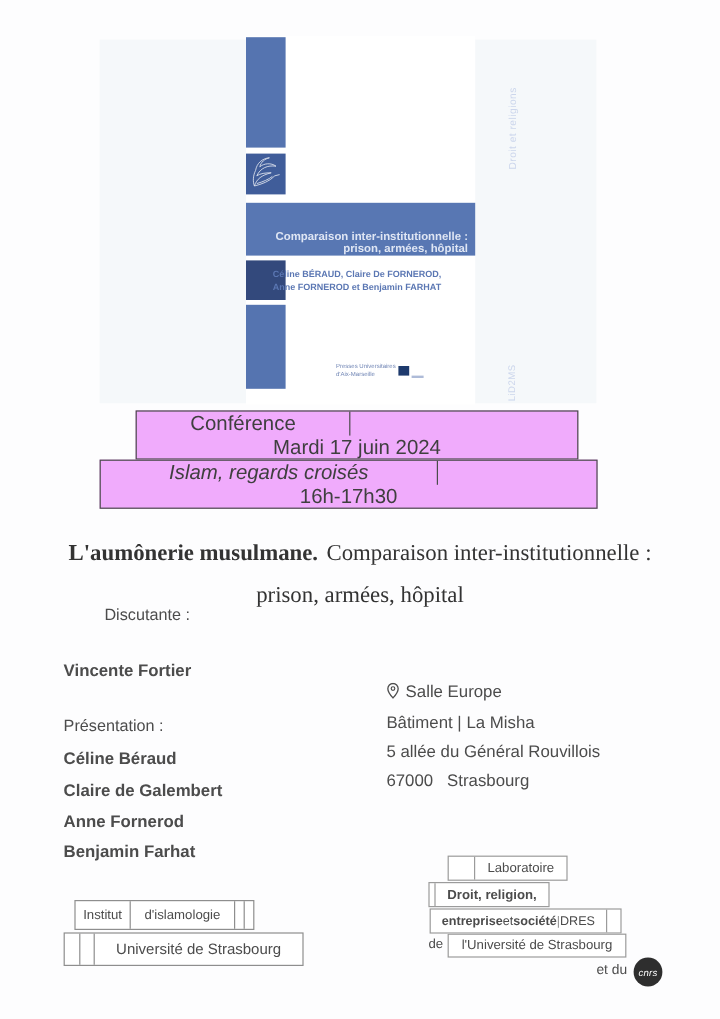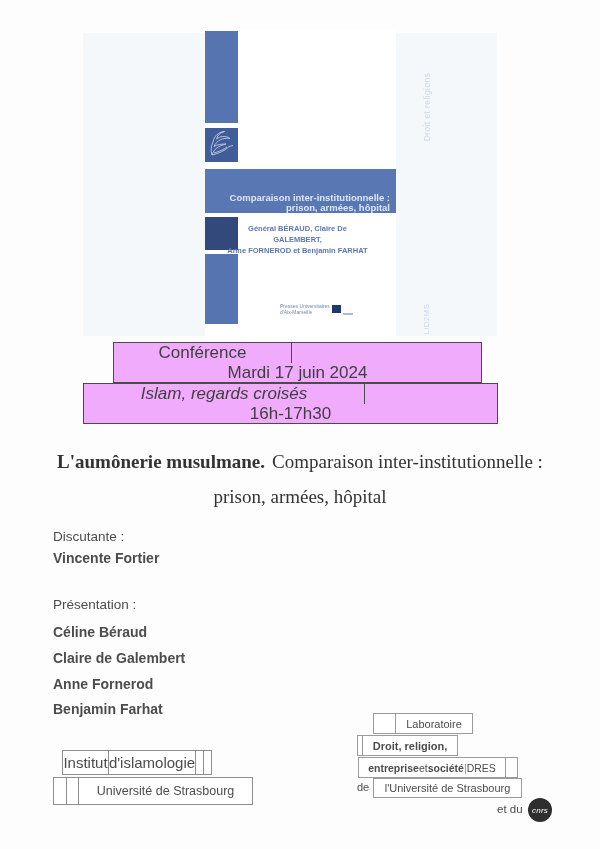--- a/index.html
+++ b/index.html
@@ -62,21 +62,21 @@
   .venue { left:322px; top:564px; font-size:14px; line-height:24px; color:#4c4c4c; }
   .venue .vline { display:block; }
   .venue .pre { white-space:pre; }
   .pin { display:inline-block; vertical-align:-2px; margin-right:5px; }
 
   
   .brickrow { position:absolute; display:flex; background:#fff; border:1px solid #8e8e8e;
               color:#4c4c4c; }
   .brick { display:flex; align-items:center; justify-content:center; height:100%; }
   .br { border-right:1px solid #8e8e8e; }
-  .ia { left:62px; top:750px; width:150px; height:25px; font-size:15px; }
+  .ia { left:62px; top:750px; width:150px; height:25px; font-size:11px; }
   .ia .b1 { width:46px; } .ia .b2 { width:87px; } .ia .b3 { width:8px; } .ia .b4 { flex:1; }
   .ib { left:53px; top:777px; width:200px; height:28px; font-size:12.5px; }
   .ib .b1 { width:13px; } .ib .b2 { width:12px; } .ib .b3 { flex:1; }
 
   
   .dres-row { position:absolute; display:flex; background:#fff; border:1px solid #9b9b9b;
               font-size:11px; color:#4c4c4c; }
   .d1 { left:373px; top:713px; width:100px; height:21px; }
   .d1 .b1 { width:22px; border-right:1px solid #9b9b9b; } .d1 .b2 { flex:1; }
   .d2 { left:357px; top:735px; width:101px; height:21px; }
@@ -122,21 +122,21 @@
       </div>
     </div>
 
     <div class="seg seg-dark"></div>
     <div class="seg seg-series"></div>
 
     <div class="vwrap v-spine">Droit et religions</div>
     <div class="vwrap v-series">LiD2MS</div>
 
     <div class="authors">
-      <div>Général BÉRAUD, Claire De GALEMBERT,</div>
+      <div>Céline BÉRAUD, Claire De FORNEROD,</div>
       <div>Anne FORNEROD et Benjamin FARHAT</div>
     </div>
 
     <div class="puam">
       <div class="puam-text">
         <div>Presses Universitaires</div>
         <div>d'Aix-Marseille</div>
       </div>
       <div class="puam-sq"></div>
       <div class="puam-tail"></div>
@@ -150,28 +150,37 @@
   <div class="evrow ev2">
     <div class="cell c1">Islam, regards croisés</div>
     <div class="cell c2">16h-17h30</div>
   </div>
 
   <div class="abs heading">
     <div><span class="hb">L'aumônerie musulmane.</span><span class="hr">Comparaison inter-institutionnelle :</span></div>
     <div>prison, armées, hôpital</div>
   </div>
 
-  <div class="pline" style="top:529px;">Discutante :</div>
+  <div class="pline" style="top:505px;margin-left:34px;">Discutante :</div>
   <div class="pline pname" style="top:550px;">Vincente Fortier</div>
   <div class="pline" style="top:597px;">Présentation :</div>
   <div class="pline pname" style="top:624px;">Céline Béraud</div>
   <div class="pline pname" style="top:650px;">Claire de Galembert</div>
   <div class="pline pname" style="top:676px;">Anne Fornerod</div>
   <div class="pline pname" style="top:701px;">Benjamin Farhat</div>
 
+  <div class="abs venue">
+    <span class="vline"><span class="pin"><svg width="11" height="14" viewBox="0 0 11 14">
+            <path d="M5.5 12.6 C5.5 12.6 1.2 7.9 1.2 4.9 A4.3 4.3 0 1 1 9.8 4.9 C9.8 7.9 5.5 12.6 5.5 12.6 Z" fill="none" stroke="#4c4c4c" stroke-width="1.1"></path>
+            <circle cx="5.5" cy="4.8" r="1.5" fill="none" stroke="#4c4c4c" stroke-width="1"></circle>
+          </svg></span><span>Salle Europe</span></span>
+    <span class="vline">Bâtiment | La Misha</span>
+    <span class="vline">5 allée du Général Rouvillois</span>
+    <span class="vline pre">67000   Strasbourg</span>
+  </div>
 
   <div class="brickrow ia">
     <div class="brick br b1">Institut</div>
     <div class="brick br b2">d'islamologie</div>
     <div class="brick br b3"></div>
     <div class="brick b4"></div>
   </div>
   <div class="brickrow ib">
     <div class="brick br b1"></div>
     <div class="brick br b2"></div>

